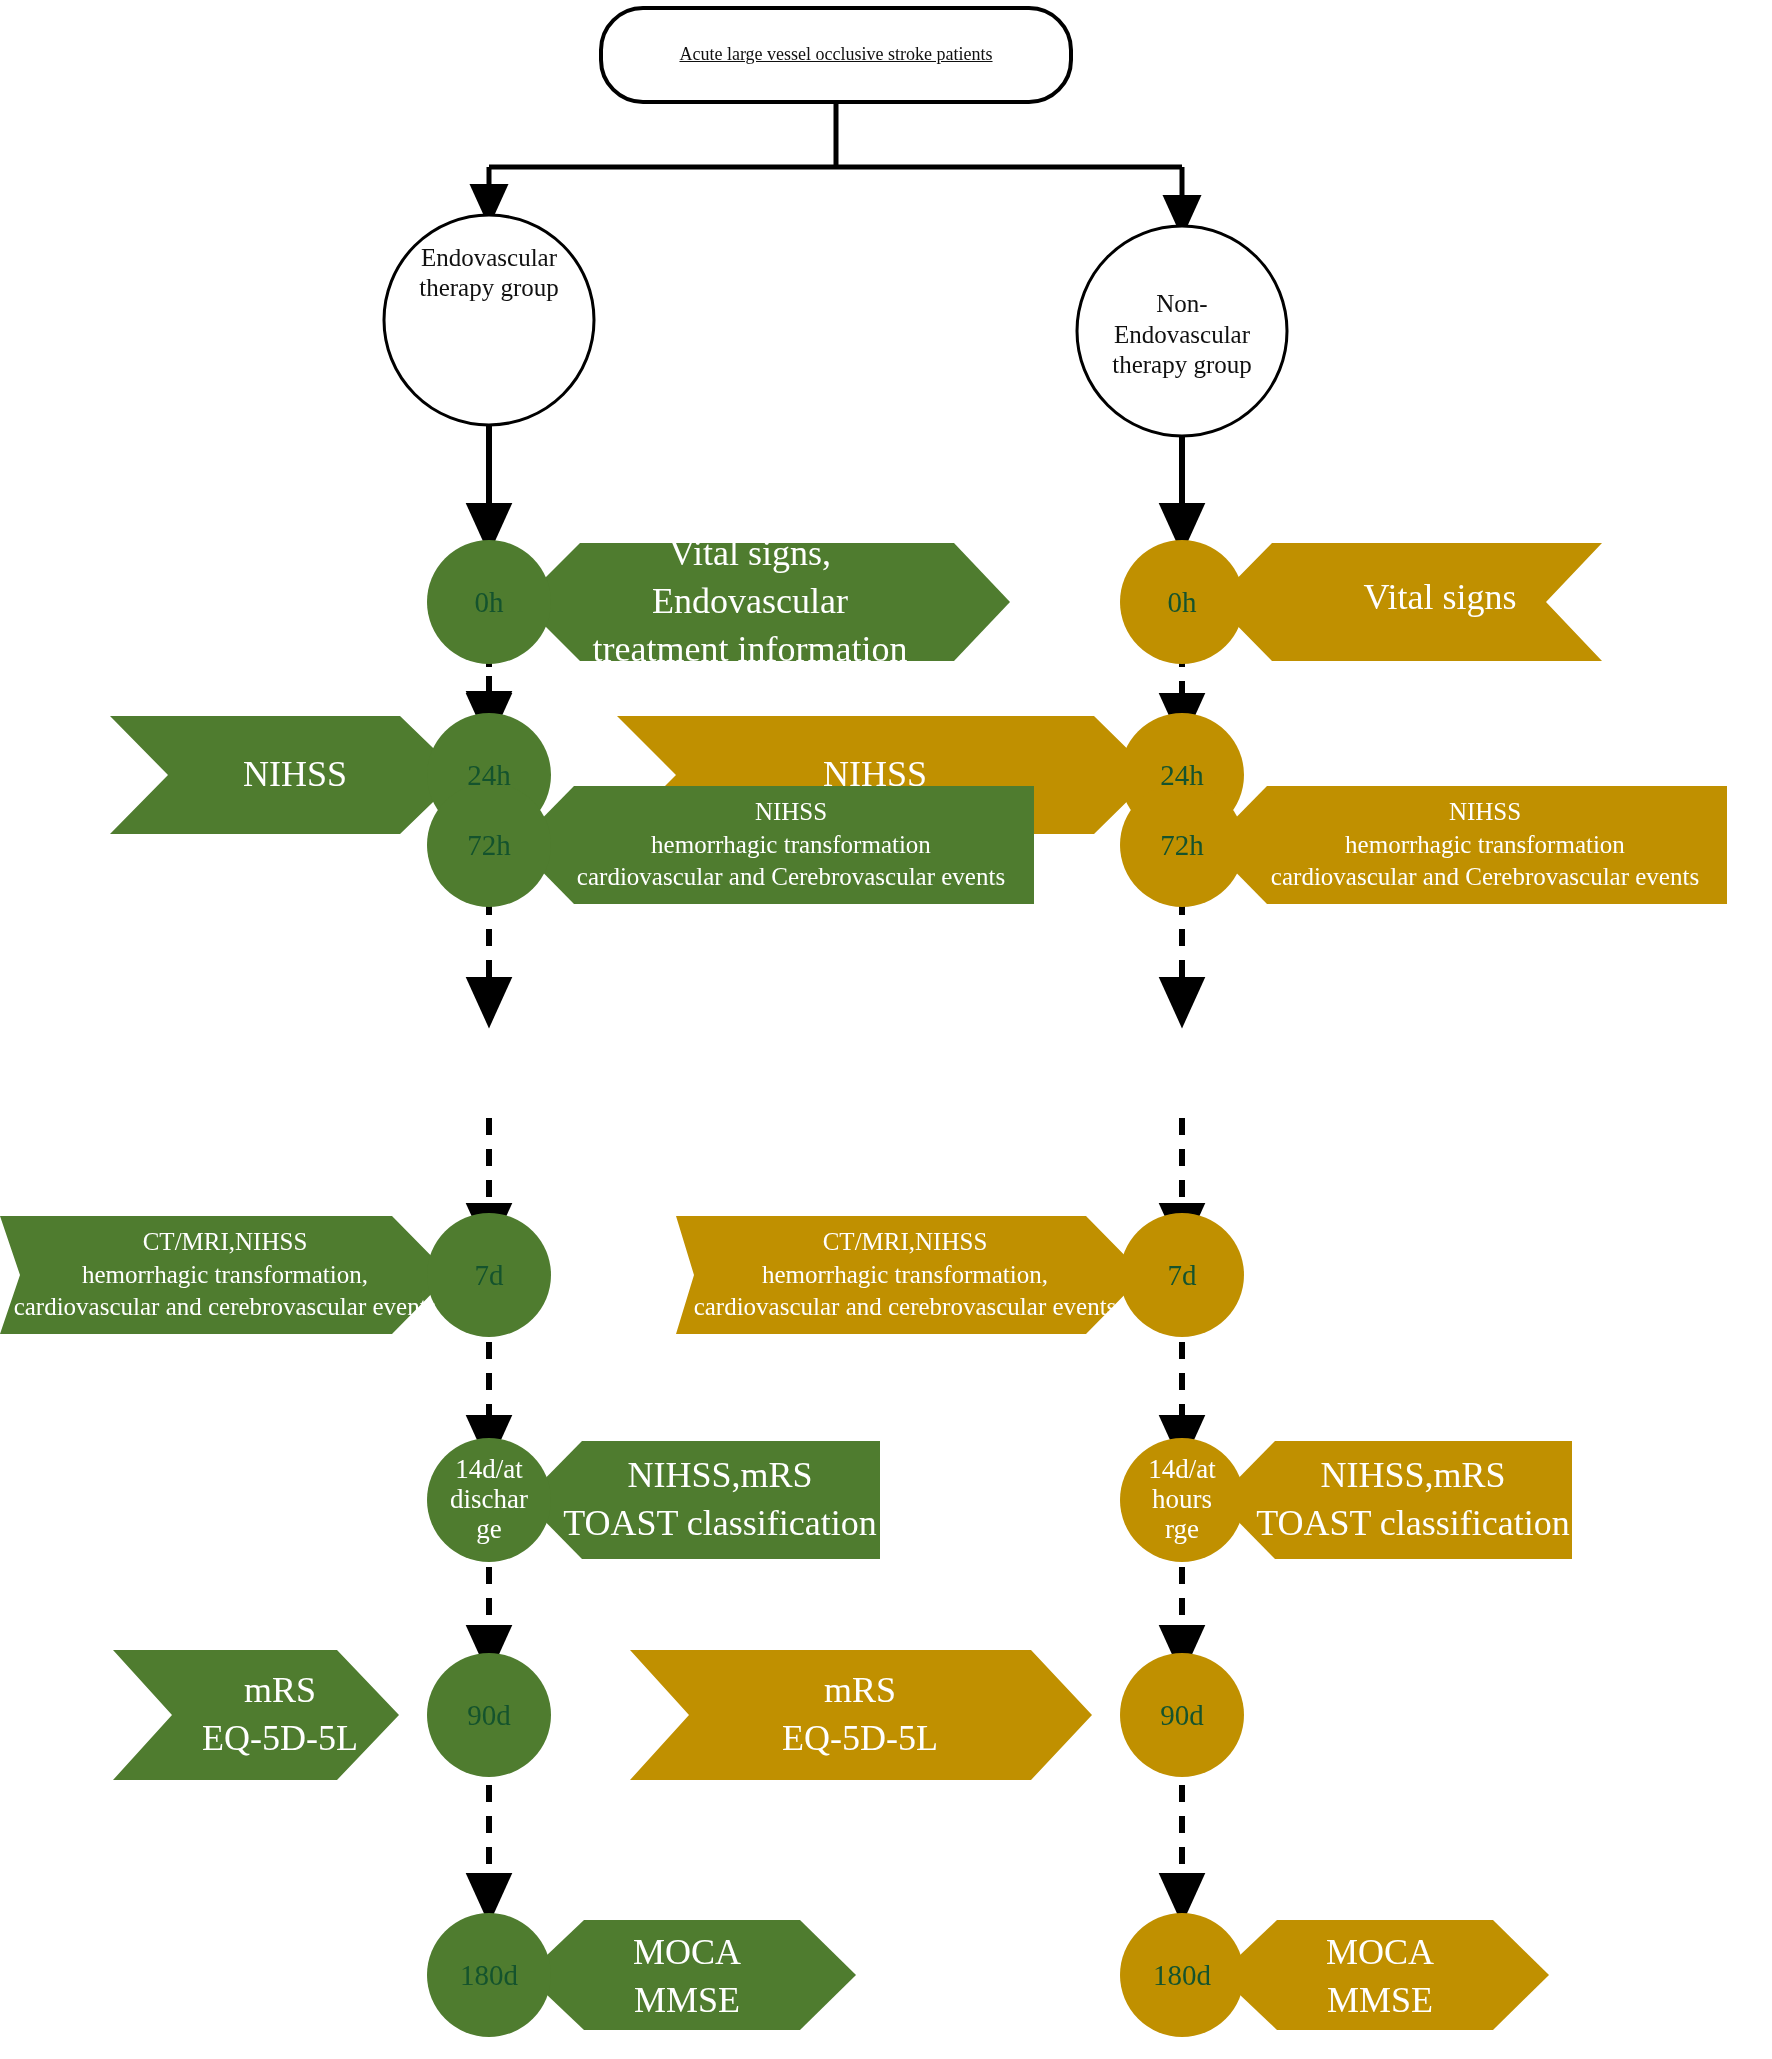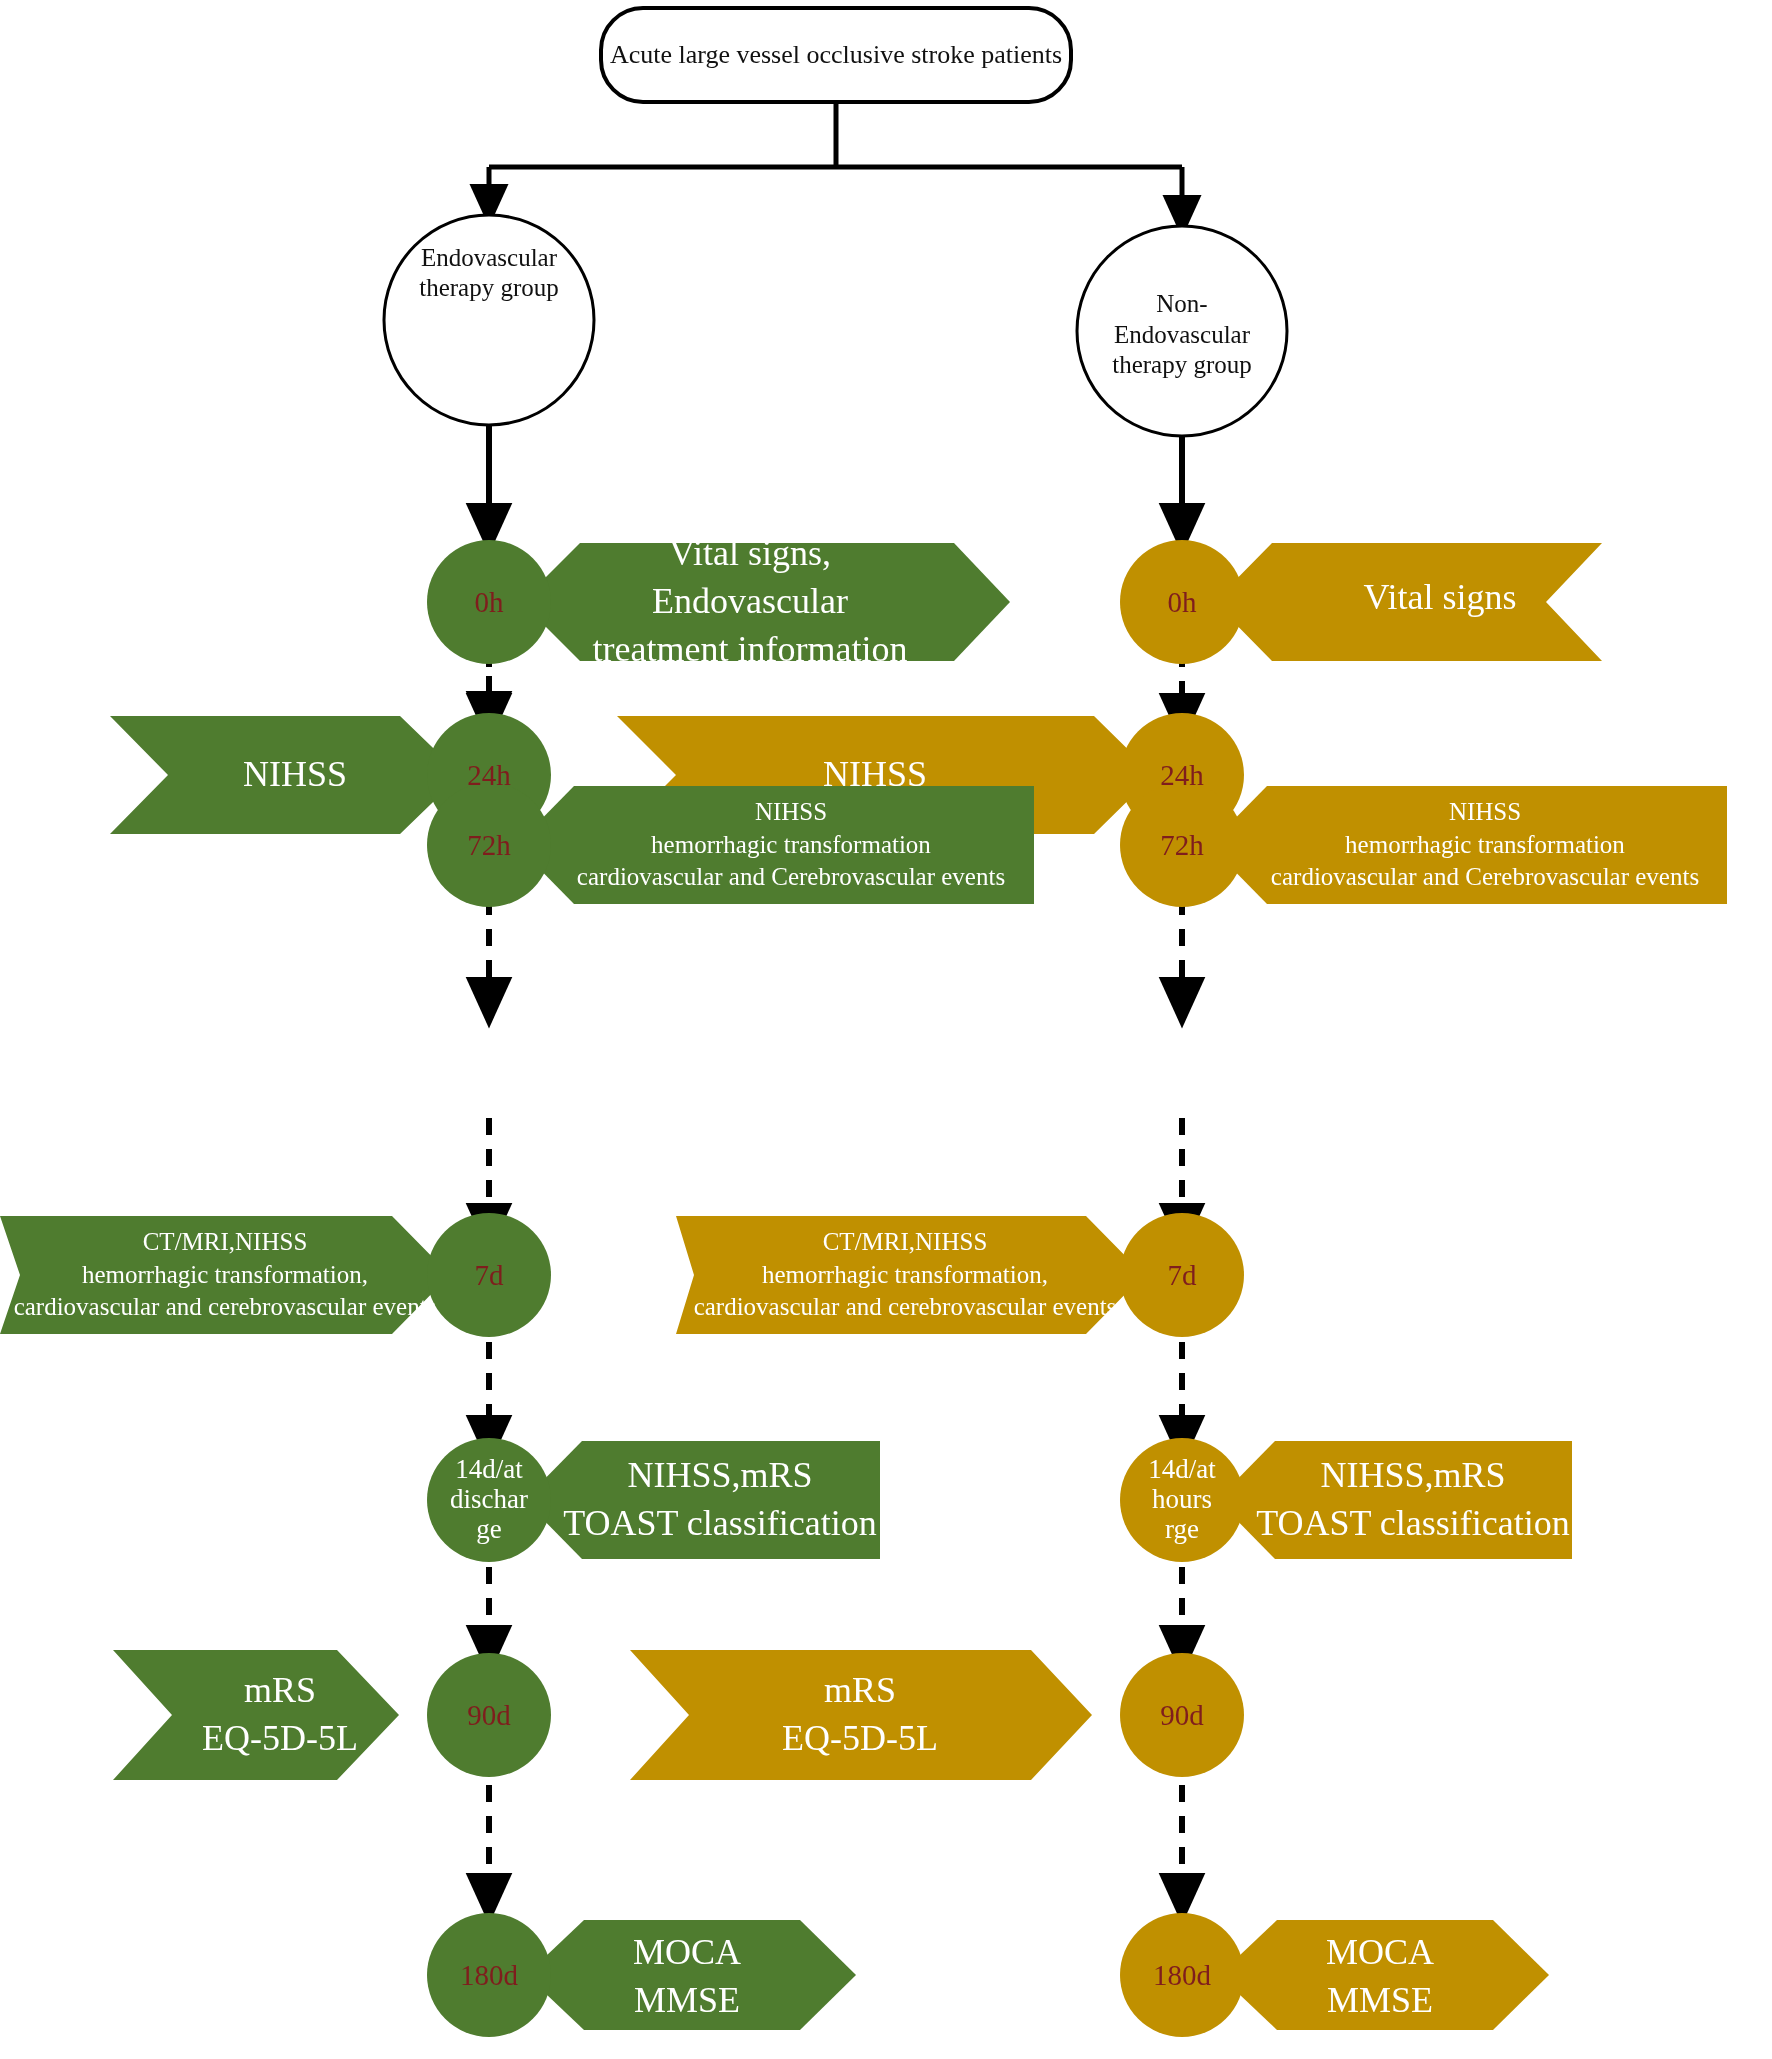--- a/index.html
+++ b/index.html
@@ -14,26 +14,27 @@
   .lbl{
     position:absolute;
     display:flex;align-items:center;justify-content:center;
     text-align:center;
     line-height:1.16;
     pointer-events:none;
     -webkit-font-smoothing:antialiased;
   }
 
   .title-text{
-    font-size:26px;
+    font-size:18px;
     color:#111;
     line-height:1.32;
+    text-decoration:underline;
   }
   .circle-group-text{font-size:25px;color:#111;line-height:1.22;}
-  .node-text{font-size:29px;color:#7f1d1d;line-height:1.12;}
+  .node-text{font-size:29px;color:#14532d;line-height:1.12;}
   .node-text-sm{font-size:27px;color:#fff;line-height:1.1;}
   .arrow-text{font-size:36px;color:#ffffff;line-height:1.33;}
   .arrow-text-sm{font-size:25px;color:#ffffff;line-height:1.30;}
 </style>
 </head>
 <body>
 
 <div id="canvas">
 
   <svg class="svg-layer" viewBox="0 0 1772 2059" xmlns="http://www.w3.org/2000/svg">

